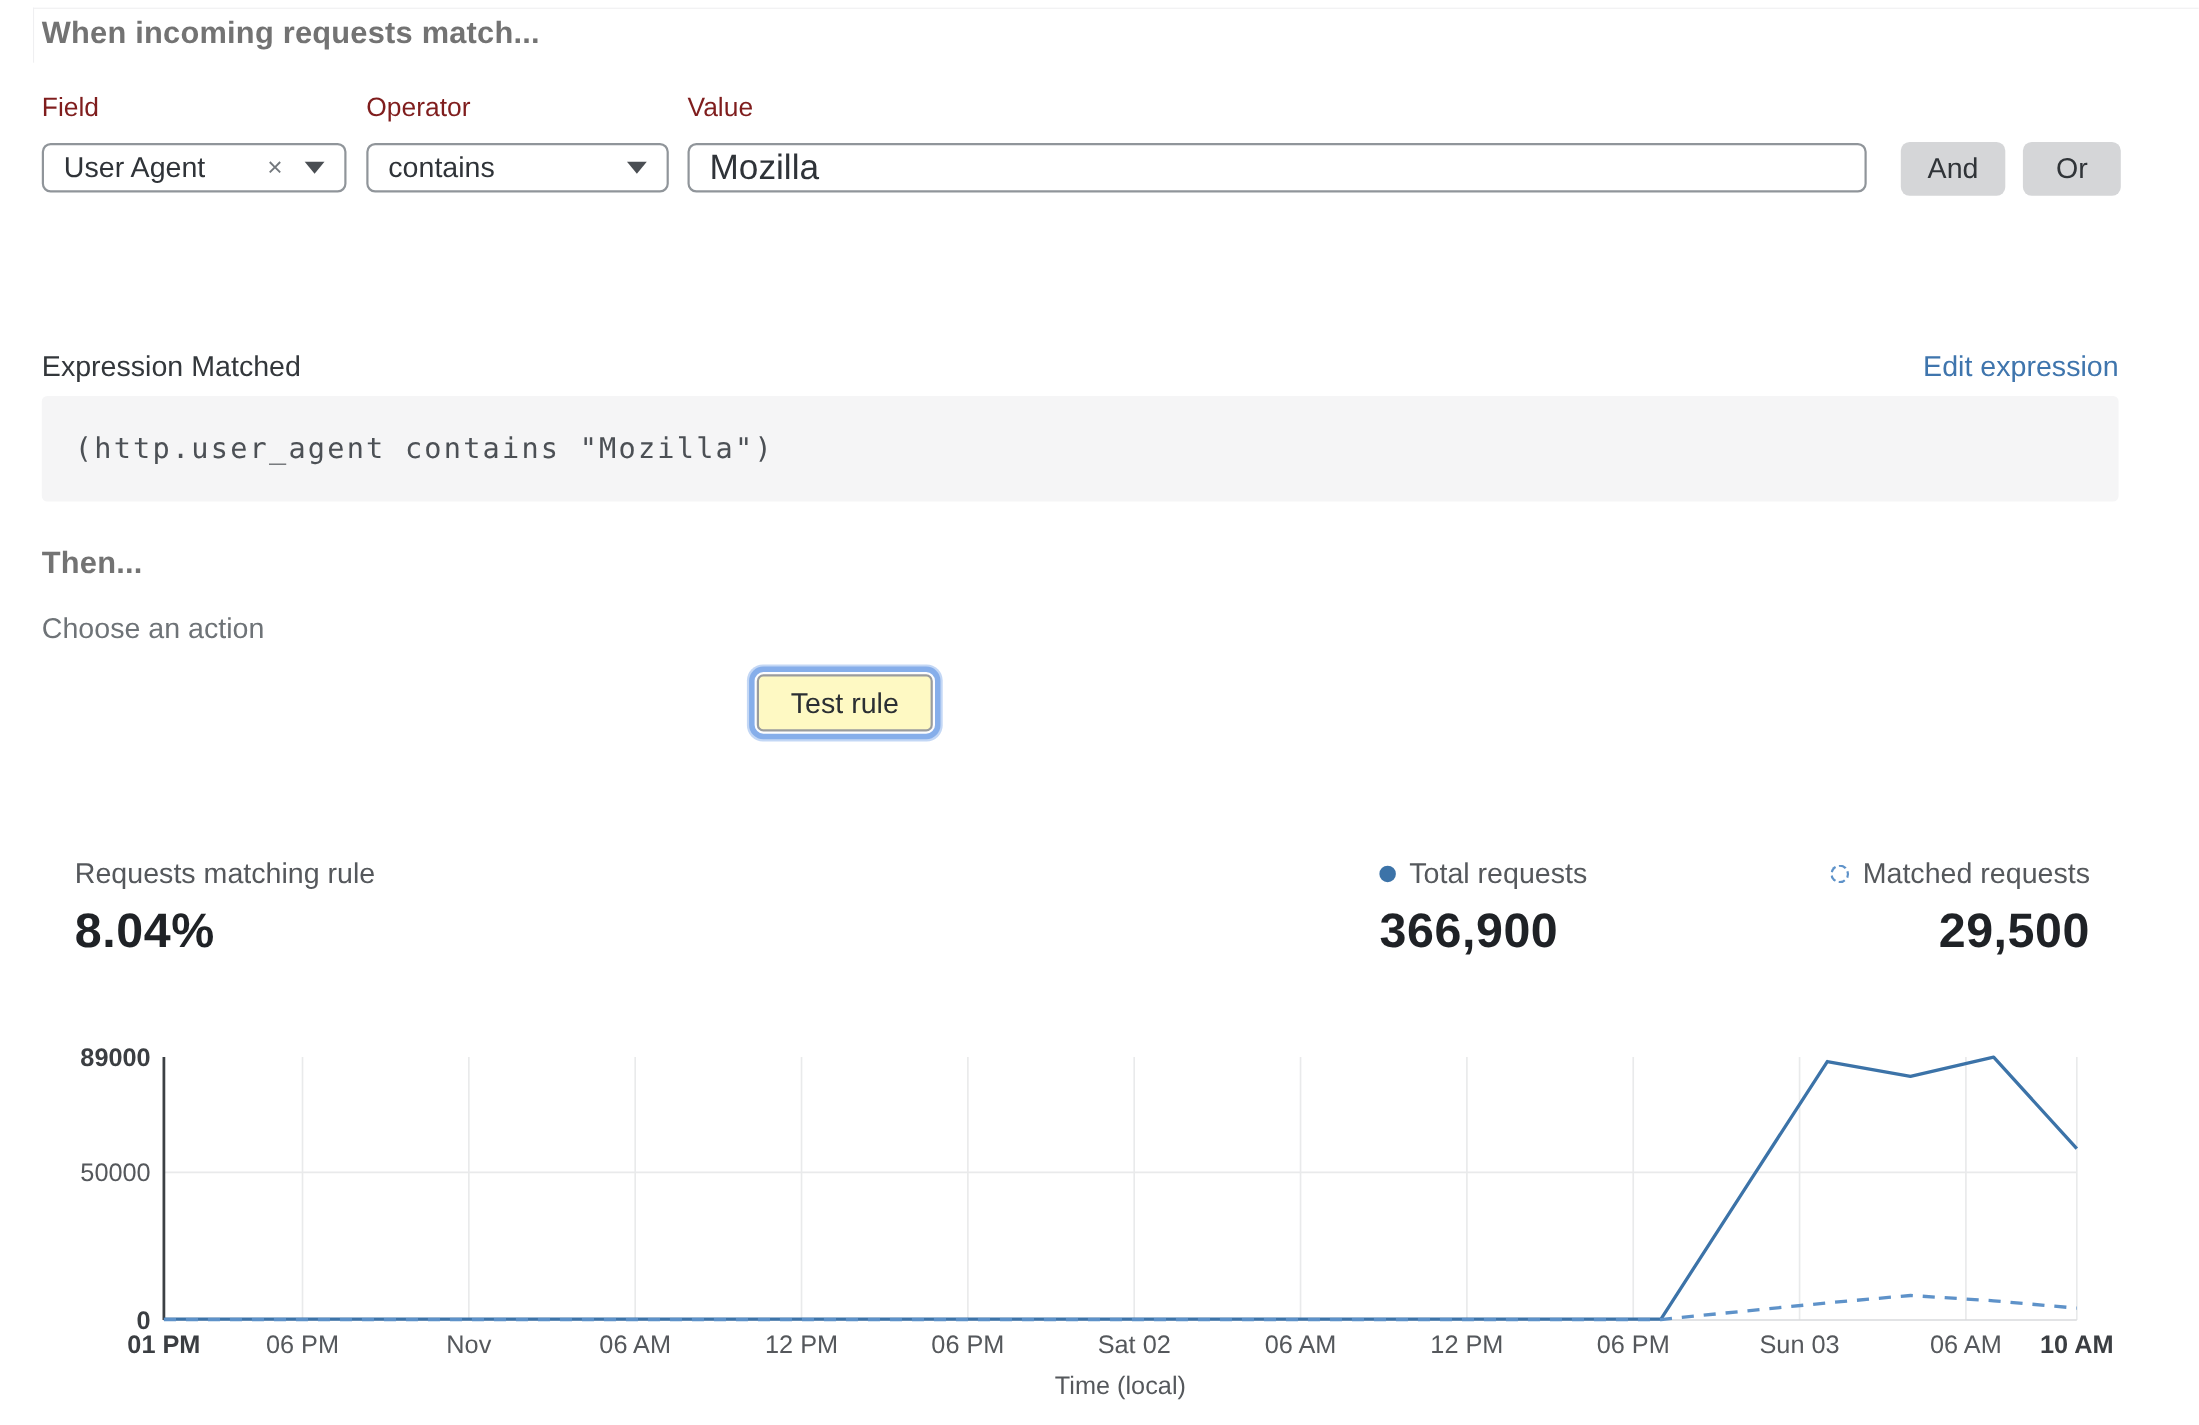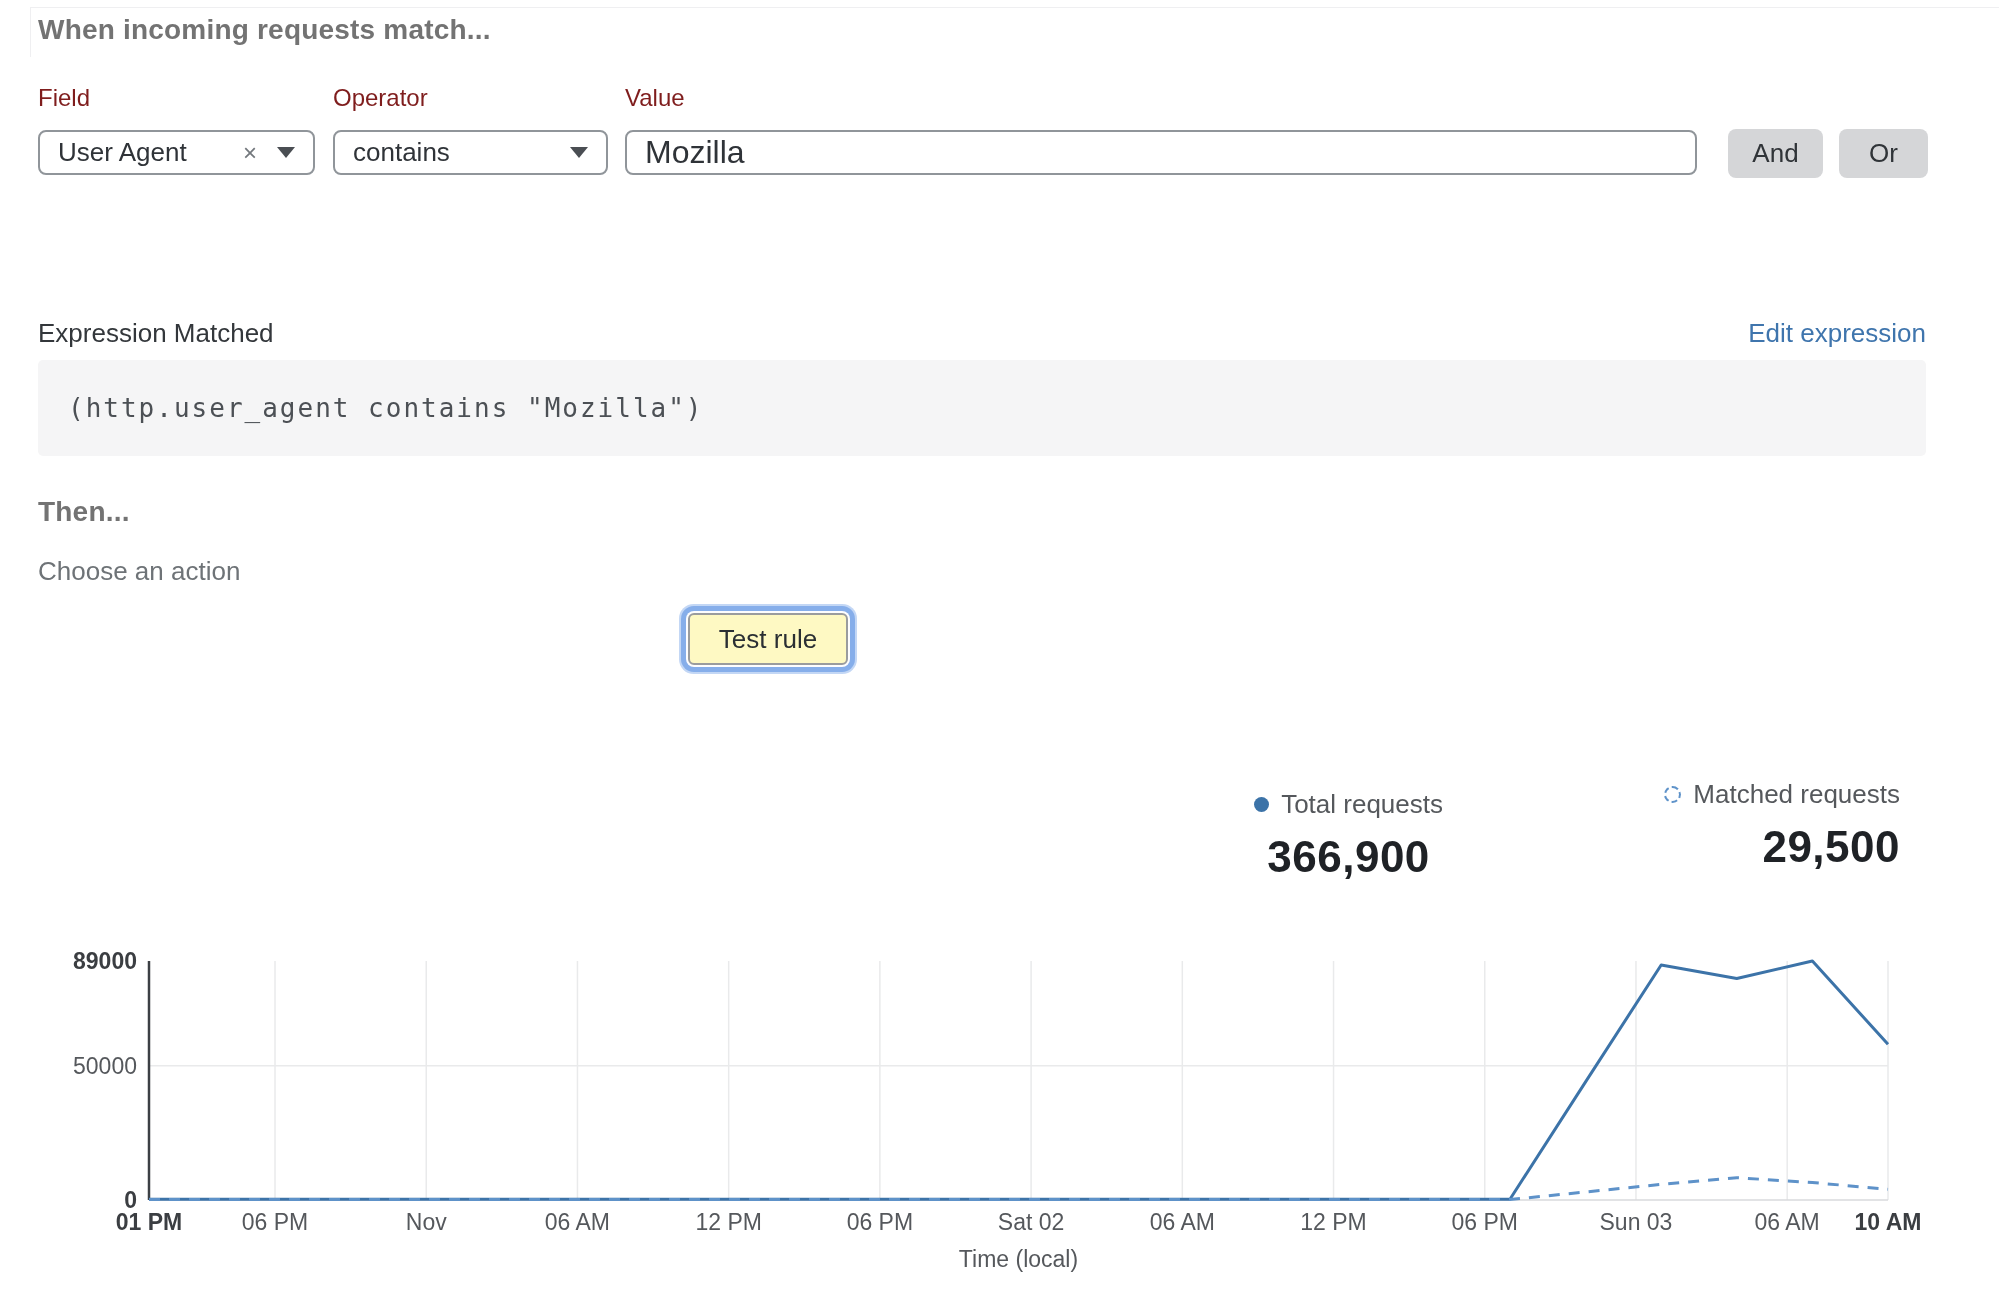--- a/index.html
+++ b/index.html
@@ -43,21 +43,21 @@
   #choose-action-label{position:absolute;left:38px;top:556px;font-size:26px;color:#6e7377;}
   #select-action{left:38px;top:615px;width:627px;height:47px;}
   #btn-test{position:absolute;left:688px;top:613px;width:160px;height:52px;background:#fef9c3;border:2px solid #9a9c9e;border-radius:6px;
     font-size:26px;color:#2b2f33;font-family:"Liberation Sans",sans-serif;cursor:pointer;
     box-shadow:0 0 0 2px #fdfdfe,0 0 0 7px #86aeea,0 0 0 9px #c3d7f5;}
 
   .stat{position:absolute;top:779px;display:flex;flex-direction:column;}
   .stat-label{font-size:26px;color:#55585c;display:flex;align-items:center;gap:12px;}
   .stat-value{font-size:44px;font-weight:bold;color:#1f2226;margin-top:12px;letter-spacing:.5px;}
   #stat-match-rate{left:68px;}
-  #stat-total{right:556px;align-items:center;margin-top:10px;}
+  #stat-total{right:556px;align-items:flex-start;}
   #stat-matched{right:99px;align-items:flex-end;}
   .dot-solid{width:15px;height:15px;border-radius:50%;background:#3c73a8;display:inline-block;}
   .dot-dashed{width:13px;height:13px;border-radius:50%;border:2px dashed #5e92c9;display:inline-block;background:transparent;}
 
   #requests-chart{position:absolute;left:0;top:930px;}
 </style>
 </head>
 <body>
 
 <div class="page">
@@ -94,20 +94,24 @@
   <div id="code-box">
     <span id="code-text">(http.user_agent contains "Mozilla")</span>
   </div>
 
   <div class="section-title" id="title-then">Then...</div>
   <div id="choose-action-label">Choose an action</div>
 
 
   <button id="btn-test">Test rule</button>
 
+  <div class="stat" id="stat-match-rate">
+    <span class="stat-label">Requests matching rule</span>
+    <span class="stat-value">8.04%</span>
+  </div>
 
   <div class="stat" id="stat-total">
     <span class="stat-label">
       <span class="dot-solid"></span>
       <span>Total requests</span>
     </span>
     <span class="stat-value">366,900</span>
   </div>
 
   <div class="stat" id="stat-matched">

